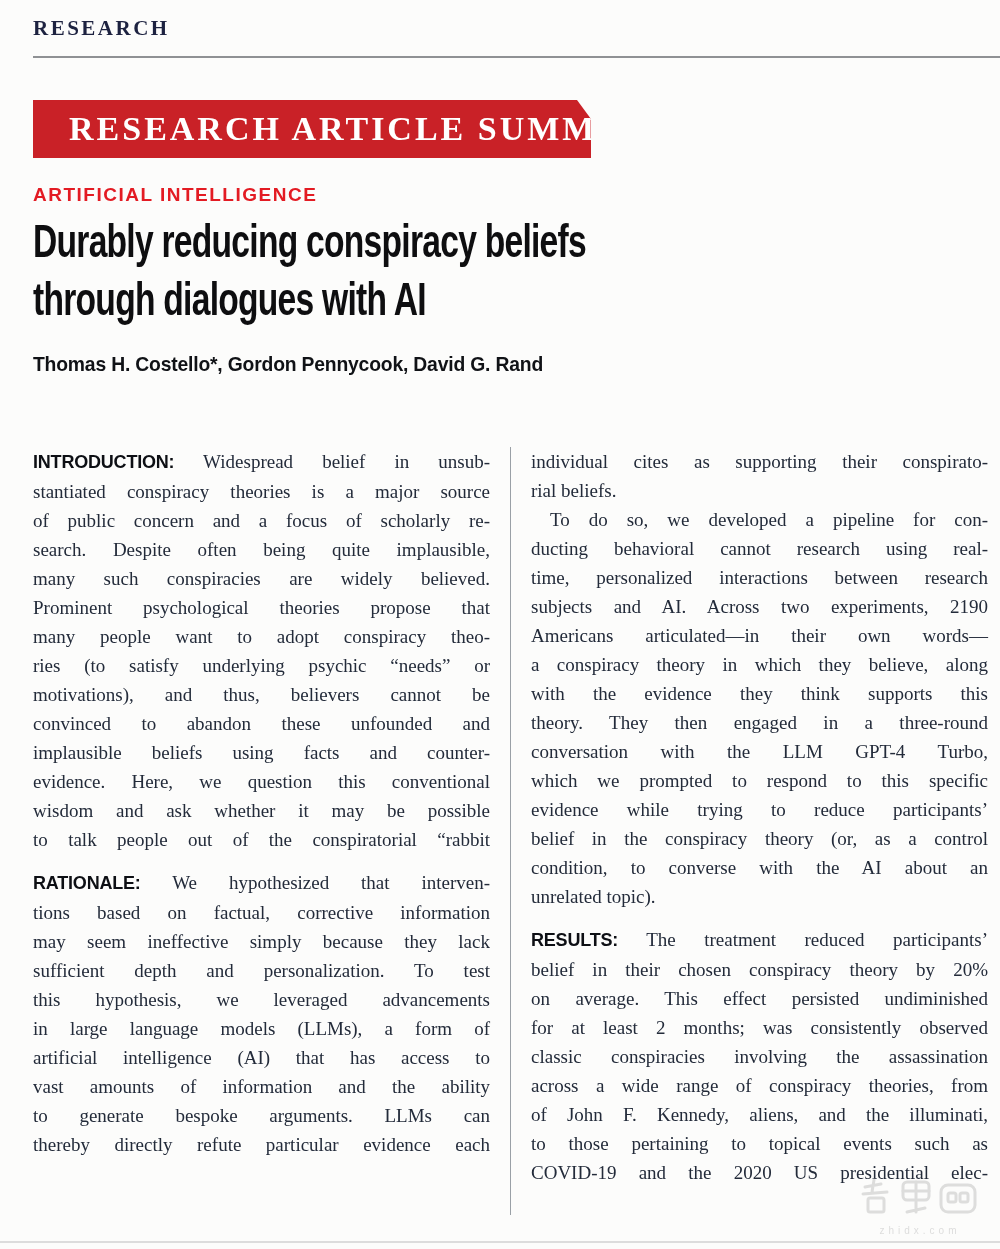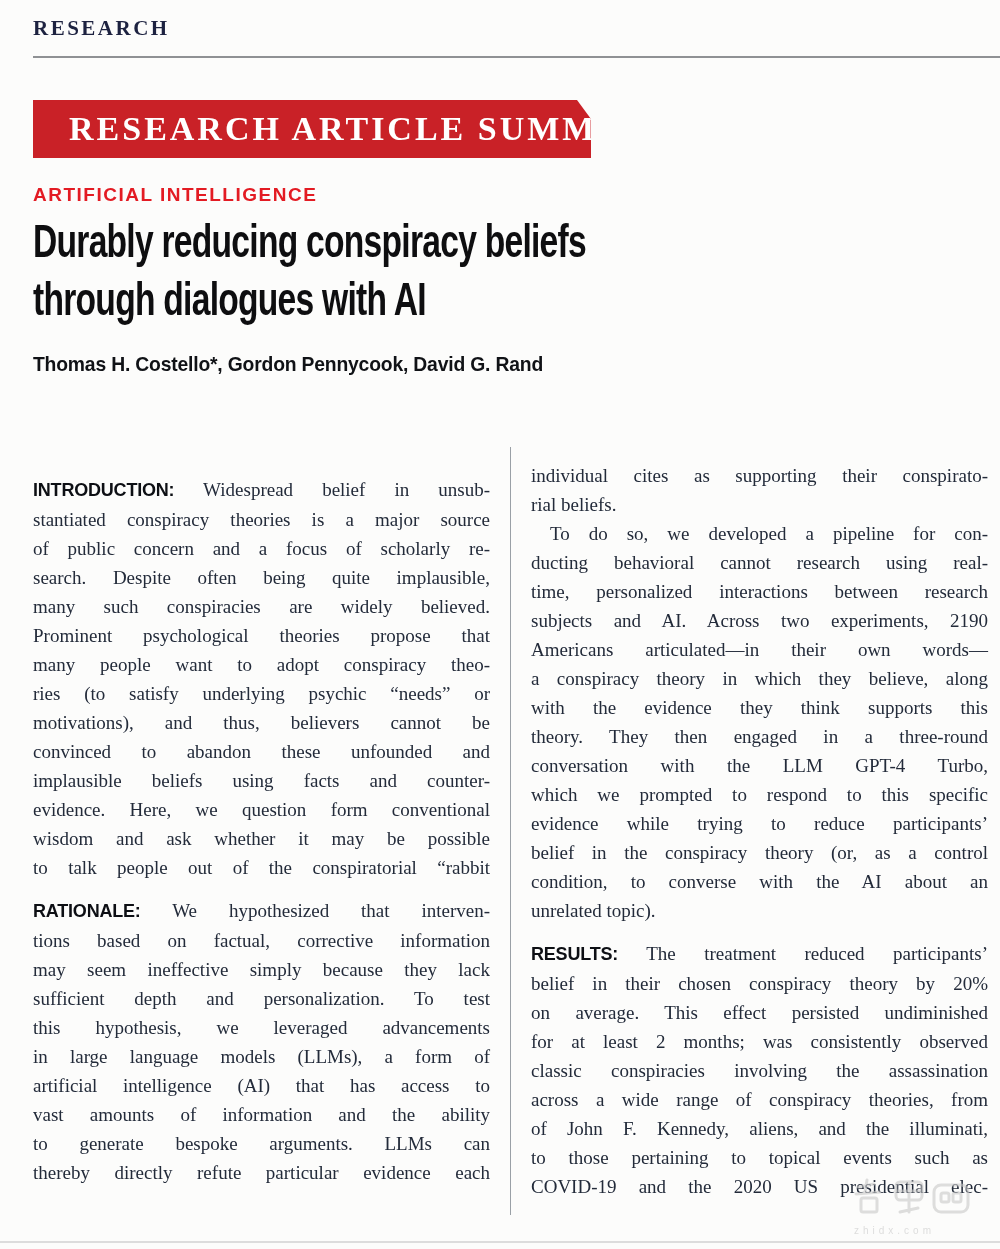--- a/index.html
+++ b/index.html
@@ -27,33 +27,33 @@
   .title{position:absolute;left:33px;top:212px;color:#0e0e10;}
   .title-line{
     font:bold 46px/58px "Liberation Sans",sans-serif;letter-spacing:-1px;
     transform:scaleX(.73);transform-origin:0 50%;white-space:nowrap;
   }
   .authors{
     position:absolute;left:33px;top:352px;color:#101216;
     font:bold 21px "Liberation Sans",sans-serif;letter-spacing:-.2px;
     transform:scaleX(.92);transform-origin:0 50%;white-space:nowrap;
   }
-  .columns{position:absolute;left:33px;top:447px;width:956px;display:flex;align-items:center;}
+  .columns{position:absolute;left:33px;top:447px;width:956px;display:flex;}
   .col{width:457px;font-size:19px;line-height:29px;color:#232b3a;}
   .col-divider{width:1px;background:#9aa0a6;margin:0 20px;height:768px;flex:none;}
   .para.spaced{margin-top:14px;}
   .bodyline{text-align:justify;text-align-last:justify;}
   .bodyline.lastline{text-align-last:left;}
   .bodyline.indent{text-indent:19px;}
   .seclabel{
     font-family:"Liberation Sans",sans-serif;font-weight:bold;font-size:18px;
     color:#0d0f14;letter-spacing:-.2px;
   }
   .bottomrule{position:absolute;left:0;right:0;top:1241px;height:2px;background:#dcdcdc;}
-  .watermark{position:absolute;right:14px;top:1178px;width:132px;opacity:.6;text-align:left;}
+  .watermark{position:absolute;right:14px;top:1178px;width:132px;opacity:.6;text-align:center;}
   .watermark-domain{
     font:10px "Liberation Sans",sans-serif;letter-spacing:4px;color:#c9c9c9;margin-top:1px;white-space:nowrap;
   }
 </style>
 </head>
 <body>
 
 <div class="page">
 
   <div class="kicker">RESEARCH</div>
@@ -79,21 +79,21 @@
           <div class="bodyline">stantiated conspiracy theories is a major source</div>
           <div class="bodyline">of public concern and a focus of scholarly re-</div>
           <div class="bodyline">search. Despite often being quite implausible,</div>
           <div class="bodyline">many such conspiracies are widely believed.</div>
           <div class="bodyline">Prominent psychological theories propose that</div>
           <div class="bodyline">many people want to adopt conspiracy theo-</div>
           <div class="bodyline">ries (to satisfy underlying psychic “needs” or</div>
           <div class="bodyline">motivations), and thus, believers cannot be</div>
           <div class="bodyline">convinced to abandon these unfounded and</div>
           <div class="bodyline">implausible beliefs using facts and counter-</div>
-          <div class="bodyline">evidence. Here, we question form conventional</div>
+          <div class="bodyline">evidence. Here, we question this conventional</div>
           <div class="bodyline">wisdom and ask whether it may be possible</div>
           <div class="bodyline">to talk people out of the conspiratorial “rabbit</div>
         </div>
       <div class="para spaced">
           <div class="bodyline"><b class="seclabel">RATIONALE:</b> We hypothesized that interven-</div>
           <div class="bodyline">tions based on factual, corrective information</div>
           <div class="bodyline">may seem ineffective simply because they lack</div>
           <div class="bodyline">sufficient depth and personalization. To test</div>
           <div class="bodyline">this hypothesis, we leveraged advancements</div>
           <div class="bodyline">in large language models (LLMs), a form of</div>

